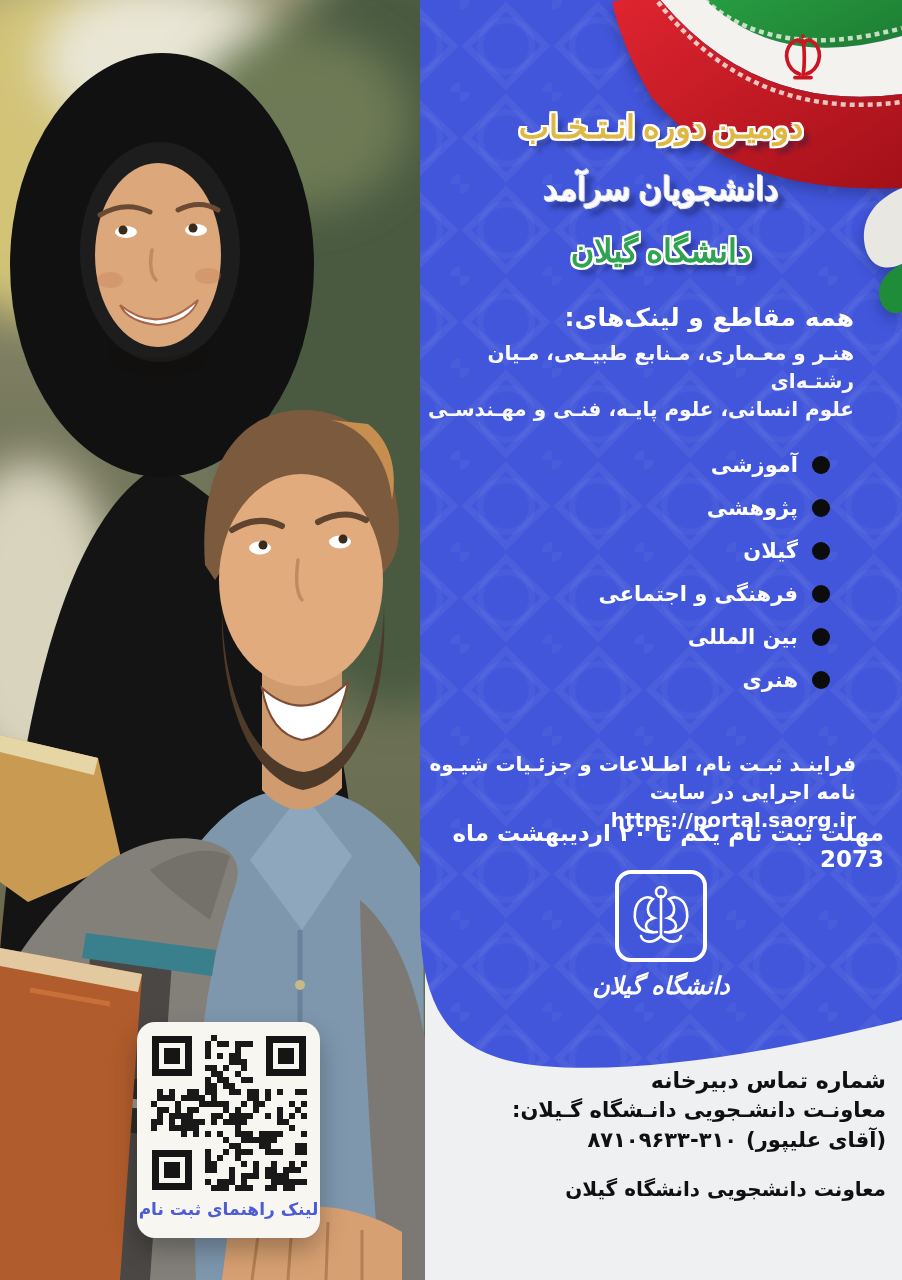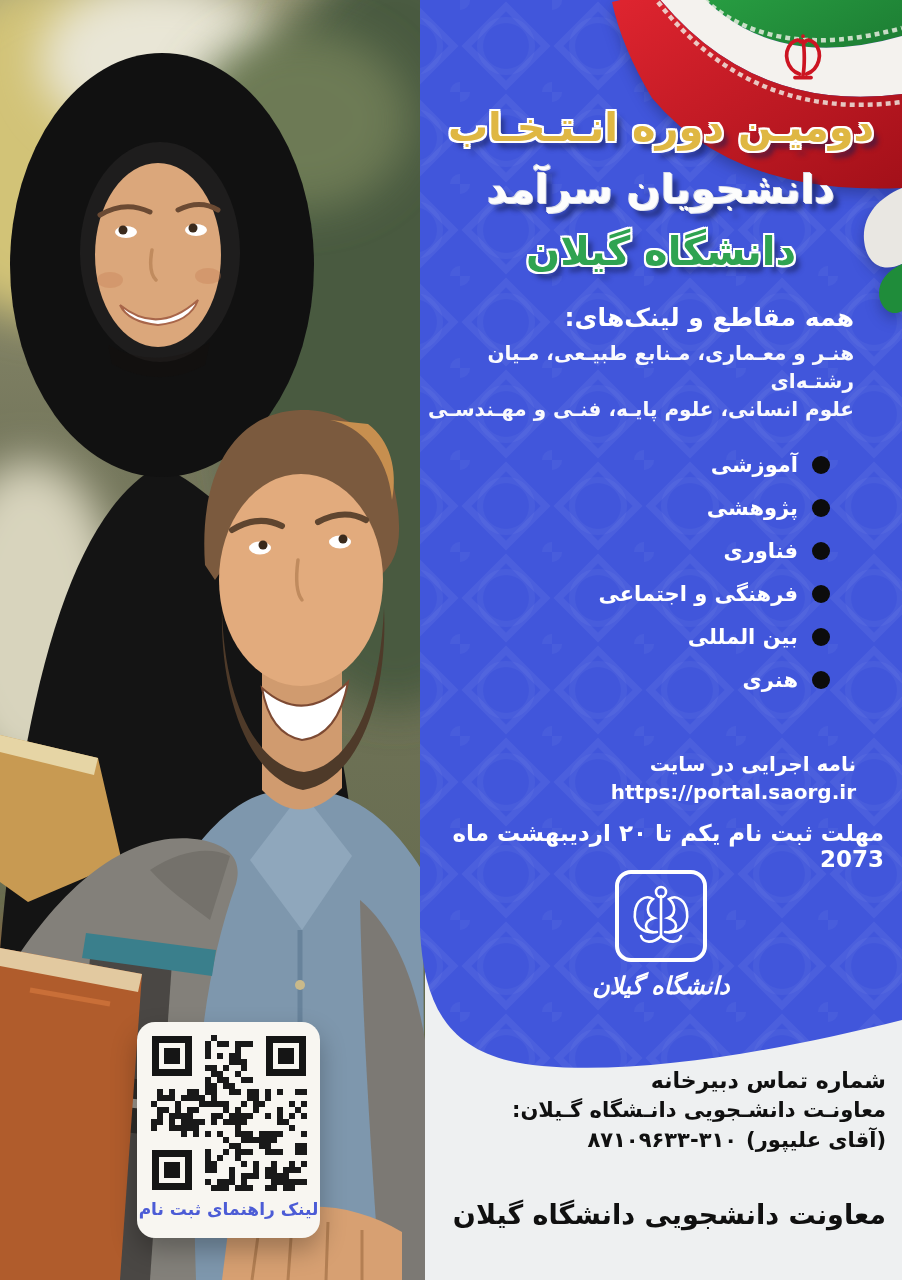--- a/index.html
+++ b/index.html
@@ -8,21 +8,21 @@
     background:#eef0f1;
     font-family:"DejaVu Sans","Liberation Sans",sans-serif;
   }
   
   .photo{position:absolute;left:0;top:0;width:425px;height:1280px;}
   
   .panel{position:absolute;left:0;top:0;width:902px;height:1090px;pointer-events:none;}
   .panel-content{position:absolute;left:420px;top:0;width:482px;height:1090px;}
   .rtl{direction:rtl;}
   .title{position:absolute;top:96px;left:0;width:482px;text-align:center;font-weight:bold;}
-  .title div{font-size:40px;line-height:62px;letter-spacing:1px;}
+  .title div{font-size:32px;line-height:62px;letter-spacing:1px;font-family:Liberation Serif, serif;}
   .t-yellow{color:#dfb743;text-shadow:-2px -2px 0 #fff,2px -2px 0 #fff,-2px 2px 0 #fff,2px 2px 0 #fff,-2px 0 0 #fff,2px 0 0 #fff,0 -2px 0 #fff,0 2px 0 #fff,6px 7px 5px rgba(20,28,80,.55);}
   .t-white{color:#fdfdfd;text-shadow:-1px -1px 0 #d9dce8,1px 1px 0 #d9dce8,6px 7px 5px rgba(20,28,80,.6);}
   .t-green{color:#2fa351;text-shadow:-2px -2px 0 #fff,2px -2px 0 #fff,-2px 2px 0 #fff,2px 2px 0 #fff,-2px 0 0 #fff,2px 0 0 #fff,0 -2px 0 #fff,0 2px 0 #fff,6px 7px 5px rgba(20,28,80,.55);}
   .groups{position:absolute;top:303px;left:0;right:0;padding-right:48px;text-align:right;color:#fff;}
   .groups .g-head{font-size:25px;font-weight:bold;margin-bottom:7px;}
   .groups .g-line{font-size:20px;line-height:28px;font-weight:bold;opacity:.97;}
   .sec-head{position:absolute;top:400px;left:0;right:0;padding-right:48px;text-align:right;
             color:#e9c04a;font-size:25px;font-weight:bold;}
   .sections{position:absolute;top:443px;left:0;right:0;list-style:none;margin:0;padding:0;}
   .sections li{height:43px;display:flex;align-items:center;justify-content:flex-end;gap:14px;padding-right:72px;}
@@ -45,21 +45,21 @@
   .finder{position:absolute;width:40px;height:40px;background:#f8f6f1;border:7px solid #151515;box-sizing:border-box;}
   .finder::after{content:"";position:absolute;inset:5px;background:#151515;}
   .f-tl{left:1px;top:1px;} .f-tr{right:1px;top:1px;} .f-bl{left:1px;bottom:1px;}
   .qr-caption{margin-top:8px;text-align:center;font-size:17px;font-weight:bold;color:#4c5cd6;direction:rtl;}
   
   .contact{position:absolute;right:16px;top:1066px;width:460px;text-align:right;color:#101010;direction:rtl;}
   .contact .c-head{font-size:22px;font-weight:bold;line-height:30px;}
   .contact .c-line{font-size:21px;font-weight:bold;line-height:29px;}
   .phone-line{direction:ltr;display:flex;justify-content:flex-end;gap:9px;font-size:21px;font-weight:bold;line-height:30px;}
   .phone-digits{unicode-bidi:bidi-override;direction:ltr;}
-  .footer-line{margin-top:44px;font-size:27px;font-weight:bold;}
+  .footer-line{margin-top:22px;font-size:20px;font-weight:bold;}
 </style>
 </head>
 <body>
 
 <svg class="photo" viewBox="0 0 425 1280" preserveAspectRatio="none">
   <defs>
     <linearGradient id="bgv" x1="0" y1="0" x2="0" y2="1">
       <stop offset="0" stop-color="#9c9a78"></stop>
         <stop offset=".35" stop-color="#75775c"></stop>
         <stop offset="1" stop-color="#5d6547"></stop>
@@ -202,38 +202,39 @@
   <ul class="sections">
     <li>
         <span class="lbl">آموزشی</span>
         <span class="dot"></span>
       </li>
     <li>
         <span class="lbl">پژوهشی</span>
         <span class="dot"></span>
       </li>
     <li>
-        <span class="lbl">فناوری</span>
+        <span class="lbl">گیلان</span>
         <span class="dot"></span>
       </li>
     <li>
         <span class="lbl">فرهنگی و اجتماعی</span>
         <span class="dot"></span>
       </li>
     <li>
         <span class="lbl">بین المللی</span>
         <span class="dot"></span>
       </li>
     <li>
         <span class="lbl">هنری</span>
         <span class="dot"></span>
       </li>
   </ul>
 
   <div class="process rtl">
+    <div>فراینـد ثبـت نام، اطـلاعات و جزئـیات شیـوه</div>
     <div>
       <span>نامه اجرایی در سایت</span>
       <span class="url" dir="ltr">https://portal.saorg.ir</span>
     </div>
   </div>
 
   <div class="deadline rtl">مهلت ثبت نام یکم تا ۲۰ اردیبهشت ماه 2073</div>
 
   <div class="logo">
     <svg width="96" height="96" viewBox="0 0 96 96">

